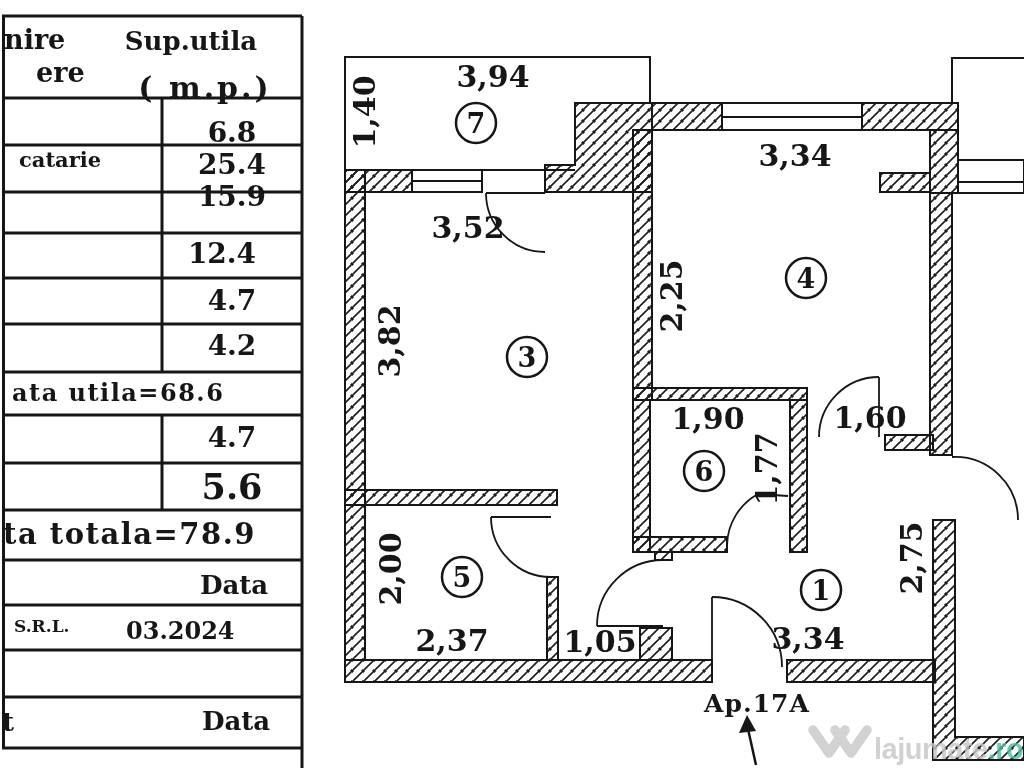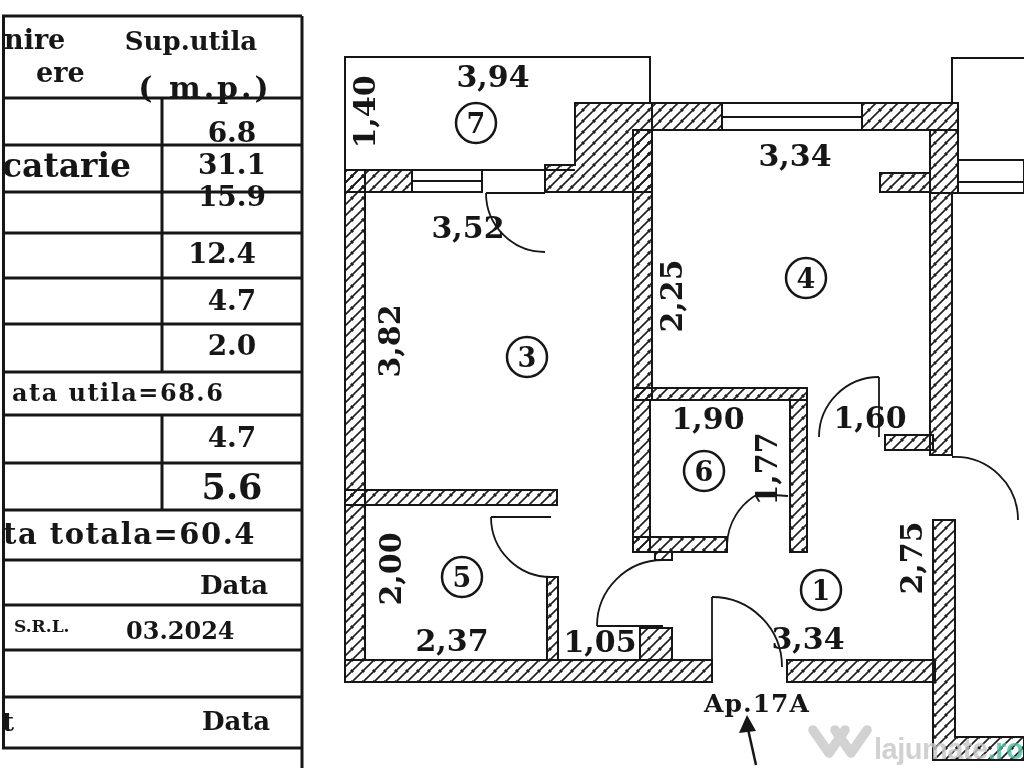--- a/index.html
+++ b/index.html
@@ -169,32 +169,32 @@
   </g>
 </svg>
 
 <div>
   <div class="t" style="left:4px;top:26px;font-size:27px;">nire</div>
   <div class="t" style="left:0px;top:59px;font-size:27px;margin-left:36px;">ere</div>
   <div class="t ctr" style="left:116px;top:28px;width:150px;font-size:26px;">Sup.utila</div>
   <div class="t ctr" style="left:130px;top:72px;width:150px;font-size:30px;letter-spacing:3px;">( m.p.)</div>
 
   <div class="t ctr" style="left:164px;top:118px;width:136px;font-size:28px;">6.8</div>
-  <div class="t" style="left:2px;top:149px;font-size:33px;">catarie</div>
-  <div class="t ctr" style="left:164px;top:150px;width:136px;font-size:28px;">31.1</div>
+  <div class="t" style="left:19px;top:149px;font-size:21px;">catarie</div>
+  <div class="t ctr" style="left:164px;top:150px;width:136px;font-size:28px;">25.4</div>
   <div class="t ctr" style="left:164px;top:182px;width:136px;font-size:28px;">15.9</div>
   <div class="t ctr" style="left:164px;top:239px;width:116px;font-size:28px;">12.4</div>
   <div class="t ctr" style="left:164px;top:286px;width:136px;font-size:28px;">4.7</div>
-  <div class="t ctr" style="left:164px;top:331px;width:136px;font-size:28px;">2.0</div>
+  <div class="t ctr" style="left:164px;top:331px;width:136px;font-size:28px;">4.2</div>
 
   <div class="t" style="left:12px;top:380px;font-size:24px;letter-spacing:1.5px;">ata utila=68.6</div>
 
   <div class="t ctr" style="left:164px;top:423px;width:136px;font-size:28px;">4.7</div>
   <div class="t ctr" style="left:164px;top:469px;width:136px;font-size:35px;">5.6</div>
 
-  <div class="t" style="left:3px;top:519px;font-size:29px;letter-spacing:1.5px;">ta totala=60.4</div>
+  <div class="t" style="left:3px;top:519px;font-size:29px;letter-spacing:1.5px;">ta totala=78.9</div>
 
   <div class="t ctr" style="left:160px;top:572px;width:148px;font-size:26px;">Data</div>
   <div class="t" style="left:14px;top:618px;font-size:17px;">S.R.L.</div>
   <div class="t" style="left:126px;top:618px;font-size:24px;">03.2024</div>
   <div class="t" style="left:2px;top:709px;font-size:26px;">t</div>
   <div class="t ctr" style="left:162px;top:708px;width:148px;font-size:26px;">Data</div>
 </div>
 
 </body></html>

